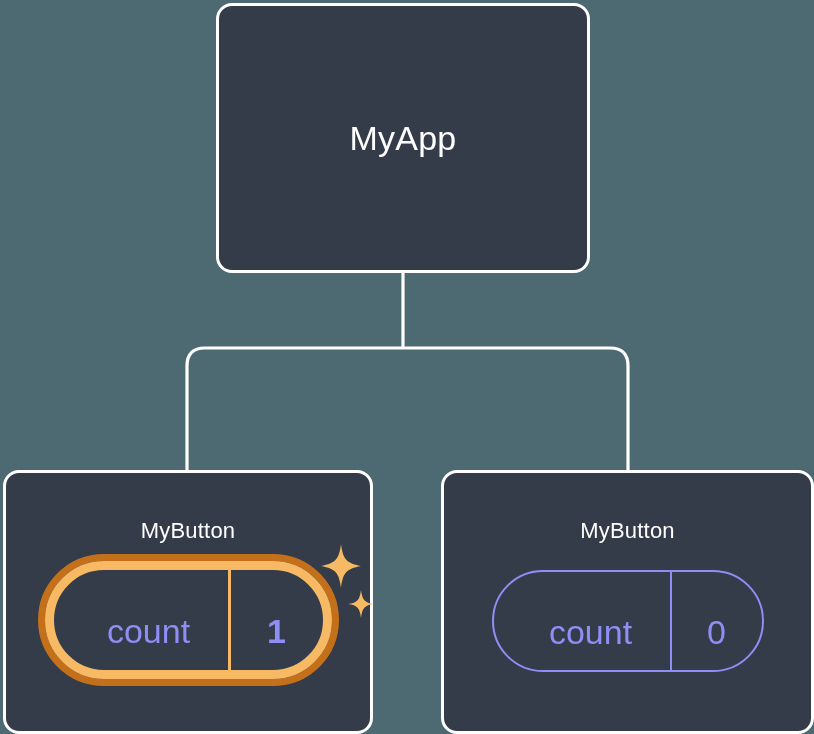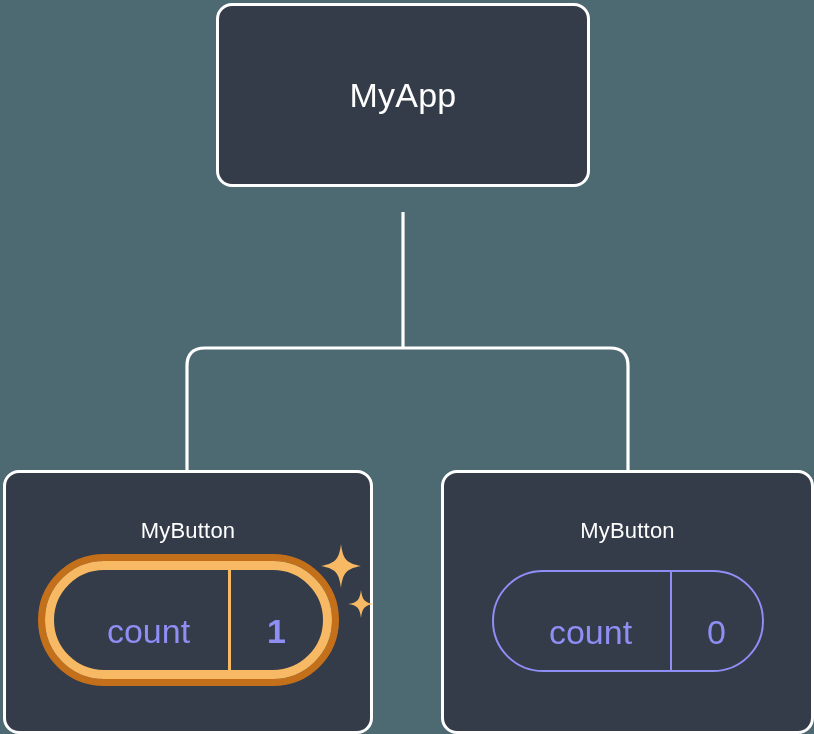--- a/index.html
+++ b/index.html
@@ -37,21 +37,21 @@
     border: 3px solid #ffffff;
     border-radius: 16px;
     display: flex;
     flex-direction: column;
     align-items: center;
   }
   .node-root {
     left: 216px;
     top: 3px;
     width: 374px;
-    height: 184px;
+    height: 270px;
     justify-content: center;
   }
   .node-child-left {
     left: 3px;
     top: 470px;
     width: 370px;
     height: 264px;
     border-bottom-left-radius: 16px;
     border-bottom-right-radius: 16px;
   }

